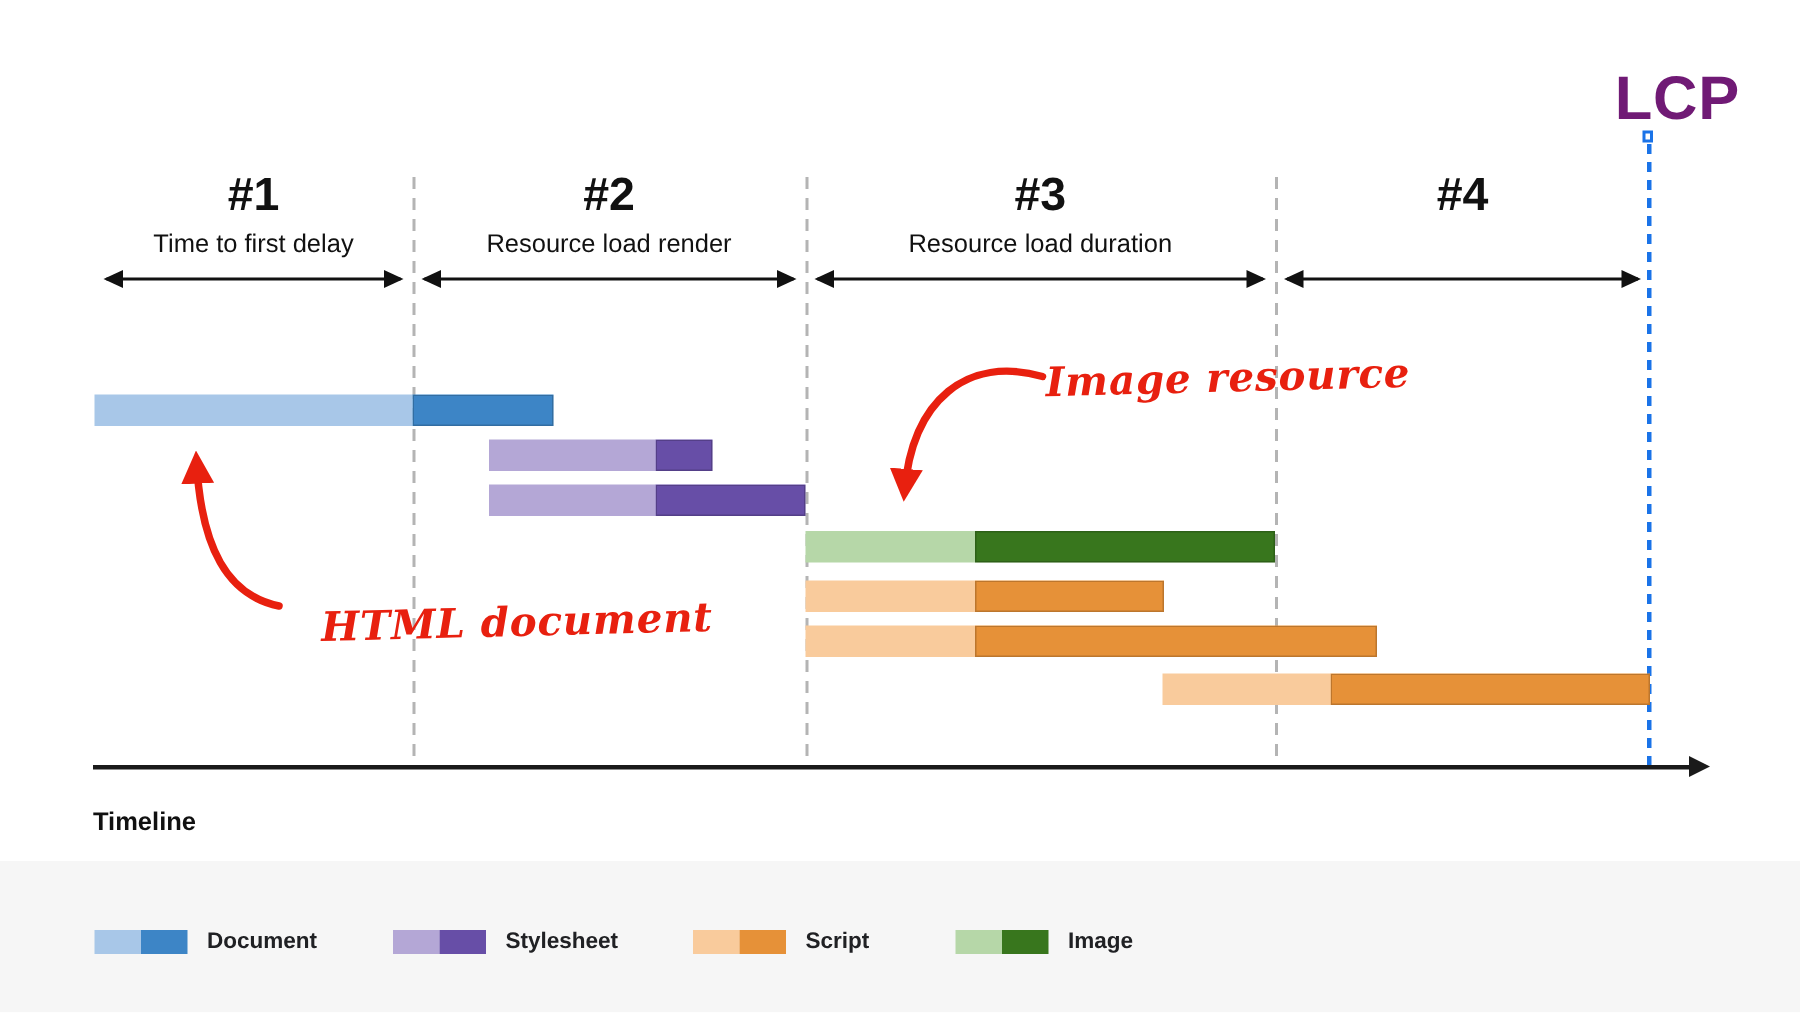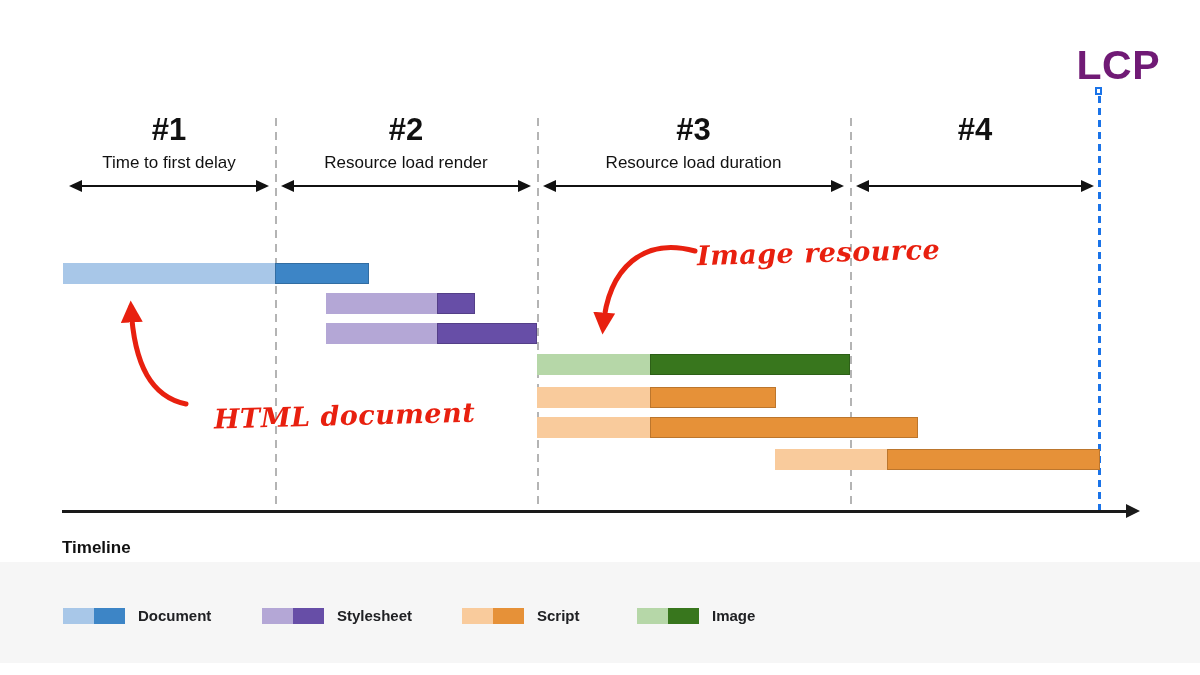--- a/index.html
+++ b/index.html
@@ -30,21 +30,21 @@
   
   #axis-line{position:absolute;left:62px;top:510px;width:1066px;height:3px;background:#1a1a1a;}
   #axis-head{position:absolute;left:1126px;top:504px;width:0;height:0;
     border-top:7.5px solid transparent;border-bottom:7.5px solid transparent;border-left:14px solid #1a1a1a;}
   #timeline-label{position:absolute;left:62px;top:525px;font-size:17px;font-weight:700;color:#111;margin-top:13px;}
   
   .annot{position:absolute;color:#e8200f;font-family:"DejaVu Serif","Liberation Serif",serif;
     font-style:italic;font-weight:700;font-size:27px;letter-spacing:.5px;white-space:nowrap;transform:rotate(-1.5deg);}
   #overlay{position:absolute;left:0;top:0;pointer-events:none;}
   
-  #legend-band{position:absolute;left:0;top:562px;width:1200px;height:101px;background:#f6f6f6;}
+  #legend-band{position:absolute;left:0;top:574px;width:1200px;height:101px;background:#f6f6f6;}
   .legend-item{position:absolute;top:46px;height:16px;}
   .legend-swatch{position:absolute;top:0;width:31px;height:16px;}
   .legend-label{position:absolute;top:-1px;left:75px;font-size:15px;font-weight:700;color:#202124;white-space:nowrap;}
 </style>
 </head>
 <body>
 
 <div id="stage">
 
   <div id="lcp-label" style="left:1040px;">LCP</div>

